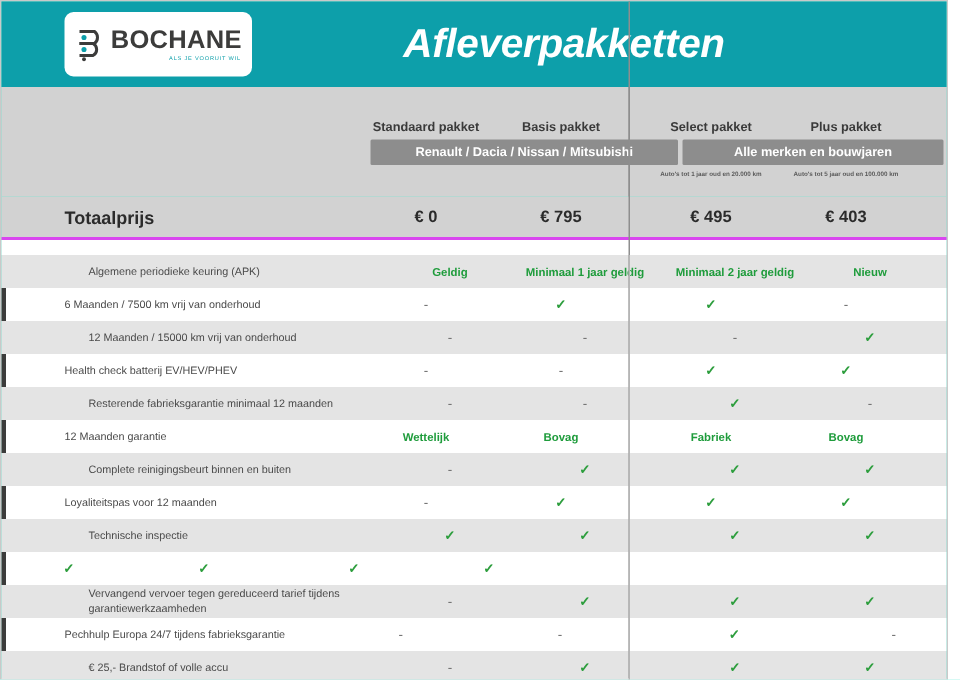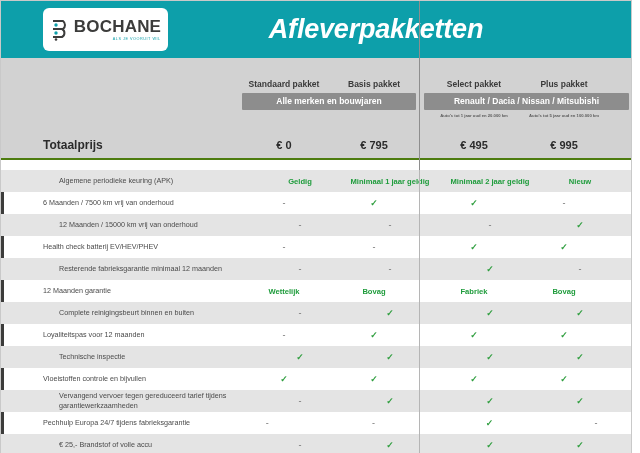--- a/index.html
+++ b/index.html
@@ -133,21 +133,21 @@
     color: #5a5a5a;
     line-height: 6px;
   }
 
   
   .totalrow {
     display: flex;
     align-items: center;
     background: #d2d2d2;
     height: 27px;
-    border-bottom: 2px solid #4d7c0f;
+    border-bottom: 2px solid #d946ef;
   }
   .totalrow .label {
     font-size: 12px;
     font-weight: bold;
     color: #2b2b2b;
     padding-left: 42px;
     box-sizing: border-box;
   }
   .price {
     text-align: center;
@@ -252,40 +252,40 @@
     <div class="names">
       <div class="col-feature"></div>
       <div class="col-pkg pkg-name">Standaard pakket</div>
       <div class="col-pkg pkg-name">Basis pakket</div>
       <div class="col-pkg pkg-name" style="margin-left:10px">Select pakket</div>
       <div class="col-pkg pkg-name">Plus pakket</div>
     </div>
 
     <div class="badge-row">
       <div class="col-feature"></div>
+      <div class="badge right">Renault / Dacia / Nissan / Mitsubishi</div>
       <div class="badge left">Alle merken en bouwjaren</div>
-      <div class="badge right">Renault / Dacia / Nissan / Mitsubishi</div>
     </div>
 
     <div class="sub-row">
       <div class="col-feature"></div>
       <div class="col-pkg pkg-sub"></div>
       <div class="col-pkg pkg-sub"></div>
       <div class="col-pkg pkg-sub" style="margin-left:10px">Auto's tot 1 jaar oud en 20.000 km</div>
       <div class="col-pkg pkg-sub">Auto's tot 5 jaar oud en 100.000 km</div>
     </div>
   </div>
 
   <div class="totalrow">
     <div class="divider"></div>
     <div class="col-feature label">Totaalprijs</div>
     <div class="col-pkg price">€ 0</div>
     <div class="col-pkg price">€ 795</div>
     <div class="col-pkg price" style="margin-left:10px">€ 495</div>
-    <div class="col-pkg price">€ 995</div>
+    <div class="col-pkg price">€ 403</div>
   </div>
 
   <div class="spacer"></div>
 
   <div class="body-wrap">
     <div class="divider light"></div>
     <div class="rows" id="rows-host">
         <div class="row shade">
           <div class="col-feature feature">Algemene periodieke keuring (APK)</div>
           <div class="col-pkg cell word">Geldig</div>
@@ -348,21 +348,20 @@
         </div>
         <div class="row shade">
           <div class="col-feature feature">Technische inspectie</div>
           <div class="col-pkg cell check">✓</div>
           <div class="col-pkg cell check">✓</div>
           <div class="col-pkg cell check" style="margin-left: 10px;">✓</div>
           <div class="col-pkg cell check">✓</div>
         </div>
         <div class="row plain" style="position: relative;">
           <div class="accent" style="top: 0px; bottom: 0px;"></div>
-          <div class="col-feature feature">Vloeistoffen controle en bijvullen</div>
           <div class="col-pkg cell check">✓</div>
           <div class="col-pkg cell check">✓</div>
           <div class="col-pkg cell check" style="margin-left: 10px;">✓</div>
           <div class="col-pkg cell check">✓</div>
         </div>
         <div class="row shade">
           <div class="col-feature feature">Vervangend vervoer tegen gereduceerd tarief tijdens garantiewerkzaamheden</div>
           <div class="col-pkg cell dash">-</div>
           <div class="col-pkg cell check">✓</div>
           <div class="col-pkg cell check" style="margin-left: 10px;">✓</div>

